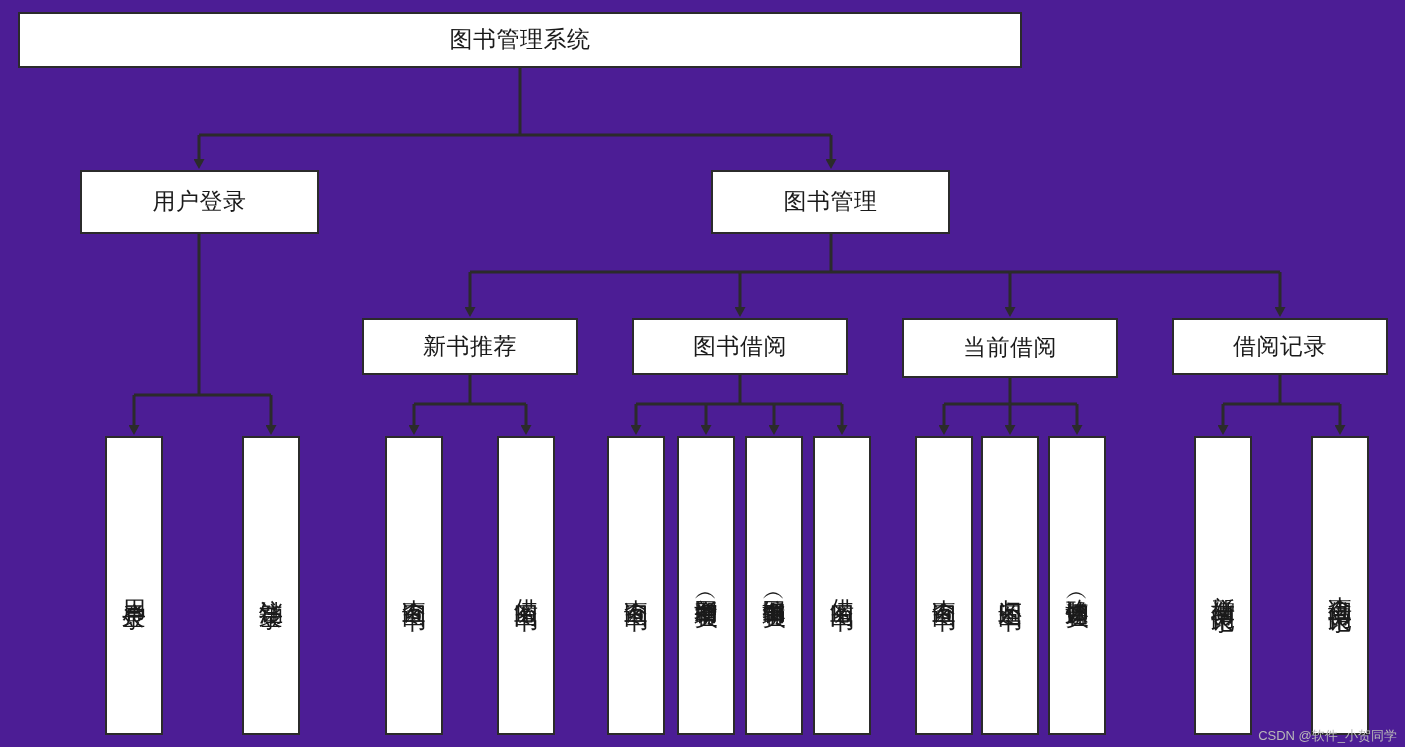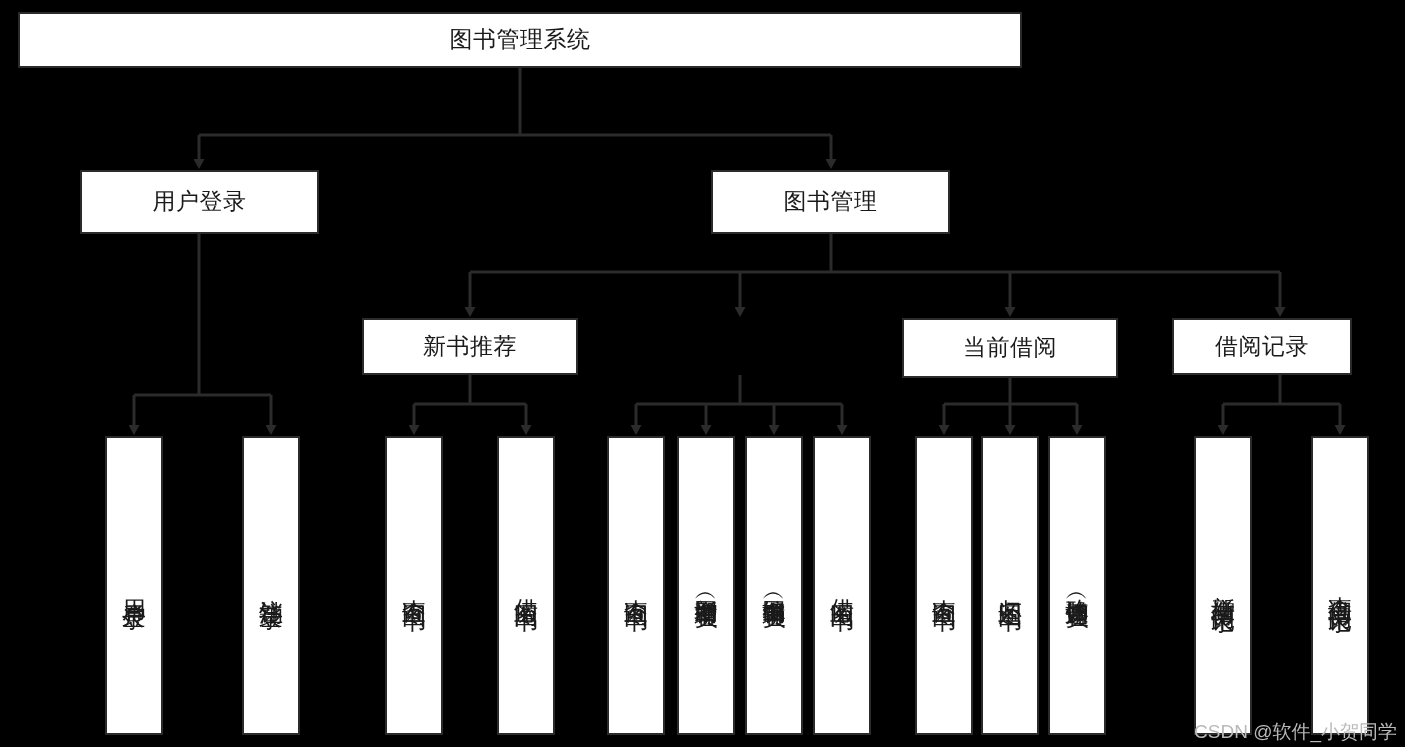--- a/index.html
+++ b/index.html
@@ -7,21 +7,21 @@
     padding: 0;
     background: #ffffff;
   }
   body {
     font-family: "Liberation Sans", "DejaVu Sans", sans-serif;
   }
   #canvas {
     position: relative;
     width: 1405px;
     height: 747px;
-    background: #000000;
+    background: #4c1d95;
     overflow: hidden;
   }
   #edges {
     position: absolute;
     left: 0;
     top: 0;
     width: 1405px;
     height: 747px;
   }
   .node {
@@ -57,21 +57,21 @@
     max-height: 100%;
   }
   .node.vert.tight .label {
     letter-spacing: 1px;
     font-size: 23px;
   }
   .watermark {
     position: absolute;
     right: 8px;
     bottom: 2px;
-    font-size: 19px;
+    font-size: 13px;
     color: #b9b9b9;
     white-space: nowrap;
     user-select: none;
     margin-top: 12px;
   }
 </style>
 </head>
 <body>
 
 <div id="canvas">
@@ -133,24 +133,27 @@
   <div class="node horiz" style="left:80px; top:170px; width:239px; height:64px;">
     <span class="label">用户登录</span>
   </div>
   <div class="node horiz" style="left:362px; top:318px; width:216px; height:57px;">
     <span class="label">新书推荐</span>
   </div>
 
   <div class="node horiz" style="left:711px; top:170px; width:239px; height:64px;">
     <span class="label">图书管理</span>
   </div>
+  <div class="node horiz" style="left:632px; top:318px; width:216px; height:57px;">
+    <span class="label">图书借阅</span>
+  </div>
   <div class="node horiz" style="left:902px; top:318px; width:216px; height:60px;">
     <span class="label">当前借阅</span>
   </div>
-  <div class="node horiz" style="left:1172px; top:318px; width:180px; height:57px;">
+  <div class="node horiz" style="left:1172px; top:318px; width:216px; height:57px;">
     <span class="label">借阅记录</span>
   </div>
 
   <div class="node vert" style="left:105px; top:436px; width:58px; height:299px;">
     <span class="label">用户登录</span>
   </div>
   <div class="node vert" style="left:242px; top:436px; width:58px; height:299px;">
     <span class="label">注销登录</span>
   </div>
 

